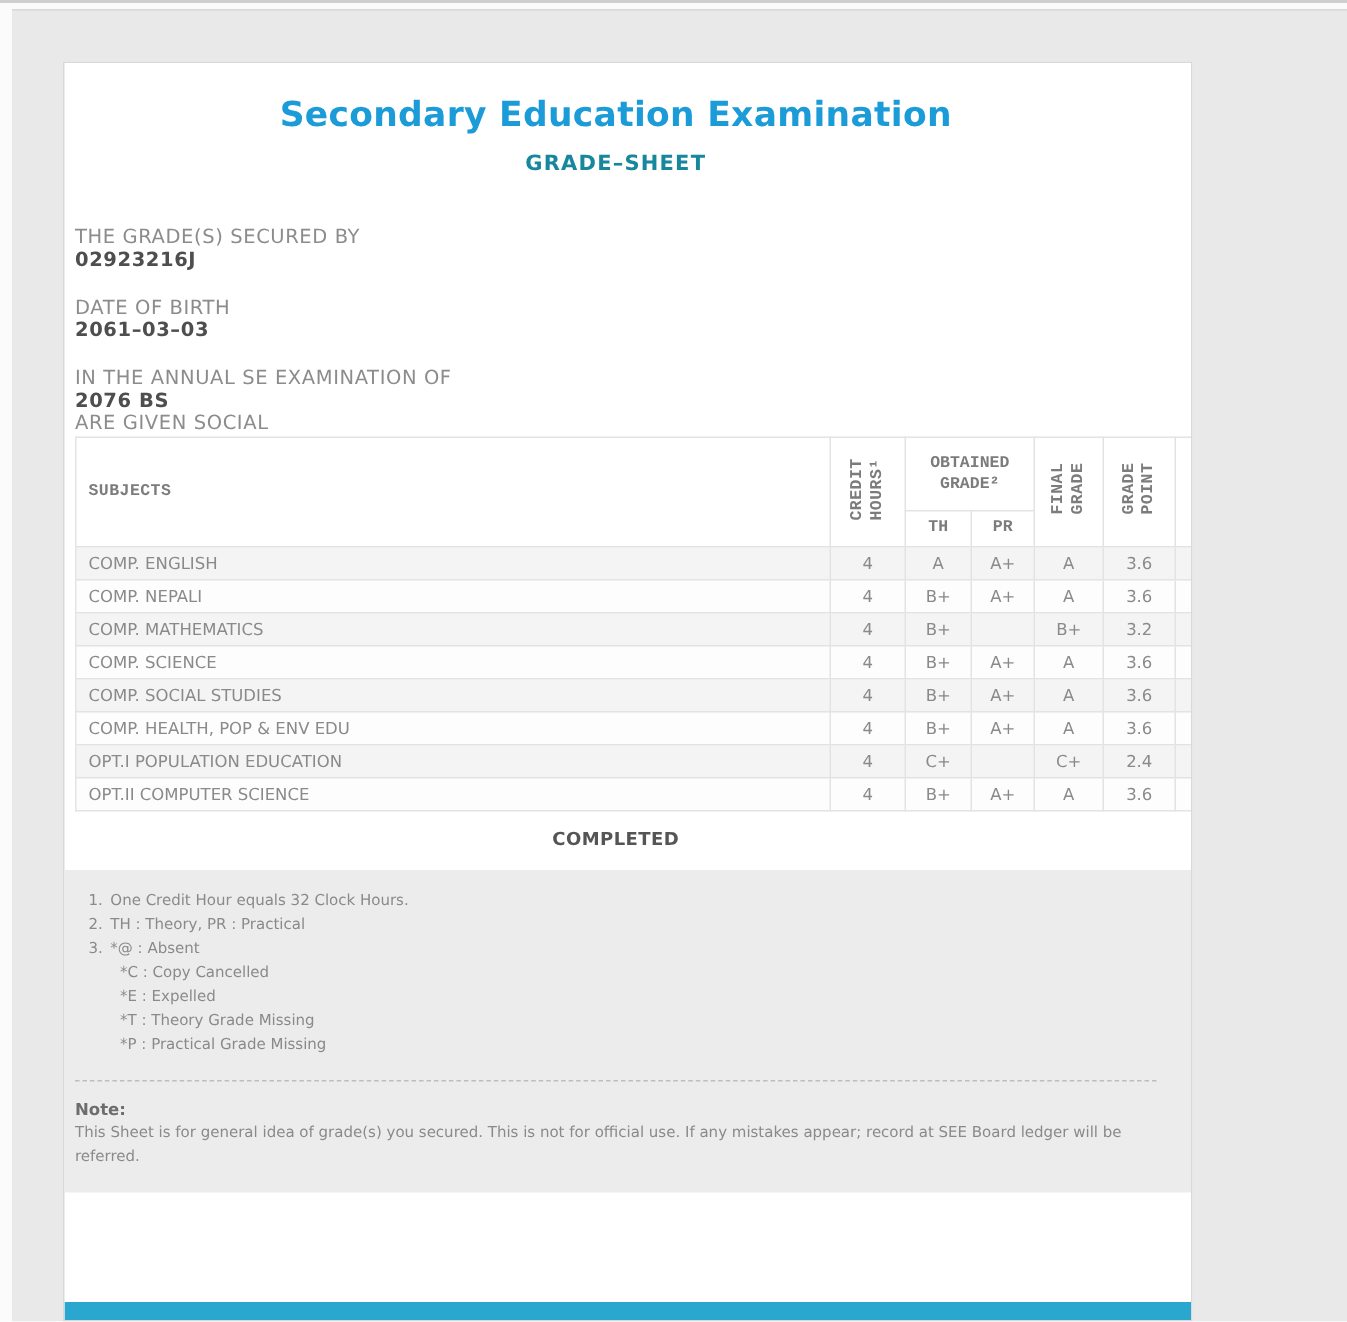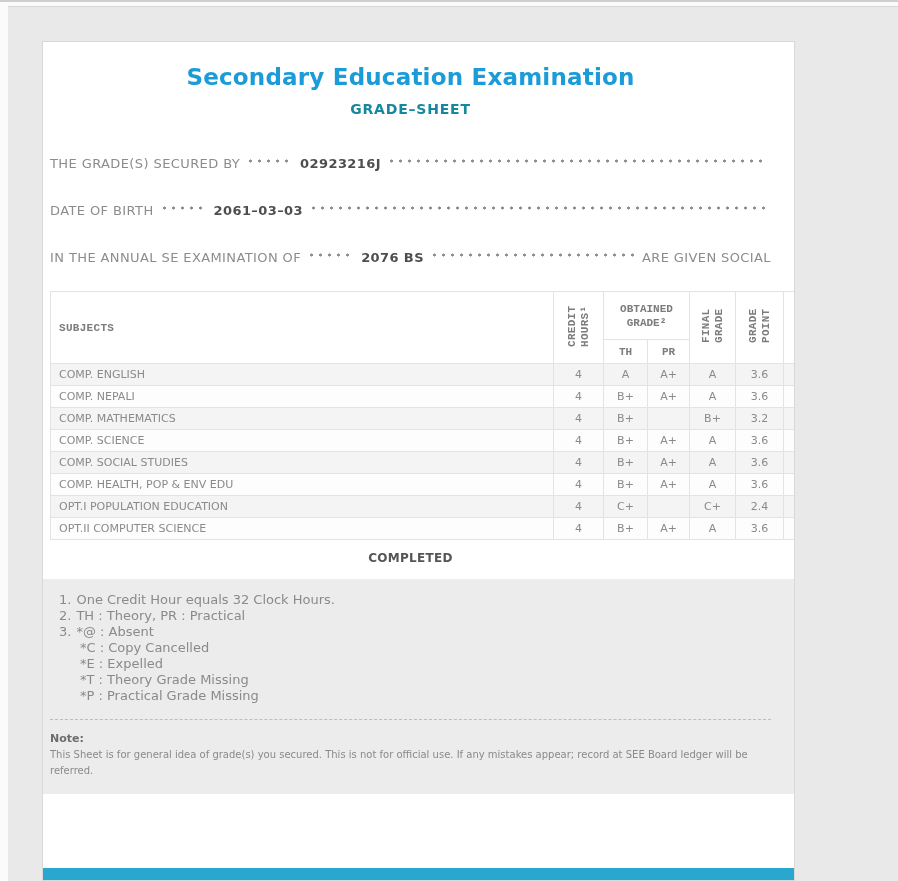--- a/index.html
+++ b/index.html
@@ -35,23 +35,23 @@
     margin: 0; font-size: 23px; font-weight: bold;
     color: #1b9cd8; letter-spacing: 0.2px;
   }
   .subtitle {
     margin: 11px 0 0; font-size: 14px; font-weight: bold;
     color: #17879e; letter-spacing: 0.8px;
   }
 
   
   .info-line {
-    display: flex; align-items: flex-end;
+    display: flex; align-items: flex-start;
     font-size: 13px; color: #8c8c8c; letter-spacing: 0.4px;
-    margin-top: 27px; height: 20px;
+    margin-top: 27px; height: 20px; flex-direction: column;
   }
   .info-line.first { margin-top: 34px; }
   .lbl { white-space: nowrap; }
   .val { font-weight: bold; color: #4e4e4e; white-space: nowrap; }
   .suffix { white-space: nowrap; }
   .dots {
     height: 14px; align-self: center;
     background-image: radial-gradient(circle, #8f8f8f 1.3px, transparent 1.8px);
     background-size: 9px 14px;
     background-repeat: repeat-x;
@@ -89,21 +89,21 @@
     border-bottom: 1px solid #e3e3e3;
     font-size: 12px; font-weight: bold; color: #555555; letter-spacing: 0.3px;
   }
   .completed-row {
     text-align: center; padding: 11px 2px 14px;
     font-size: 12px; font-weight: bold; color: #555555; letter-spacing: 0.3px;
   }
 
   
   .bottom-panel { background: #ececec; padding: 13px 23px 15px 7px; }
-  .footnote { font-size: 13px; color: #8a8a8a; line-height: 16px; margin-left: 9px; }
+  .footnote { font-size: 10px; color: #8a8a8a; line-height: 16px; margin-left: 9px; }
   .footnote .fn-num { margin-right: 5px; }
   .footnote.sub { margin-left: 30px; }
   .dashed-divider { border-top: 1px dashed #bdbdbd; margin: 15px 0 11px; }
   .note-label { font-size: 11px; font-weight: bold; color: #6d6d6d; line-height: 16px; }
   .note-text { font-size: 10px; color: #8a8a8a; line-height: 16px; }
 
   
   .footer-bar {
     position: absolute; left: 0; right: 0; bottom: 0; height: 12px;
     background: #29a7cf;

